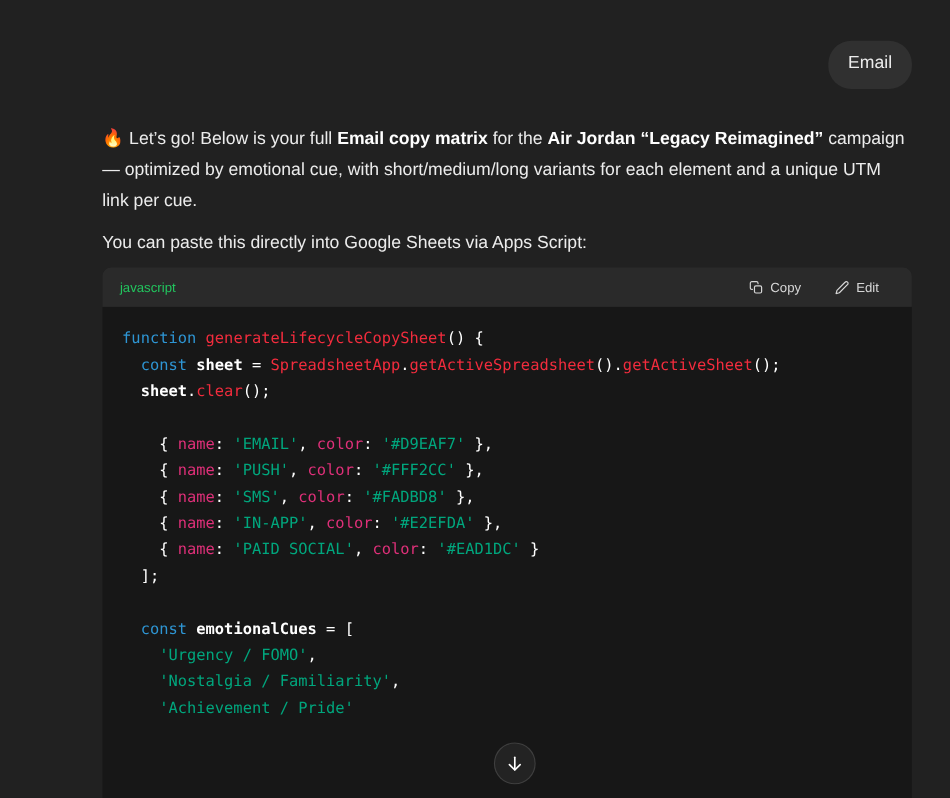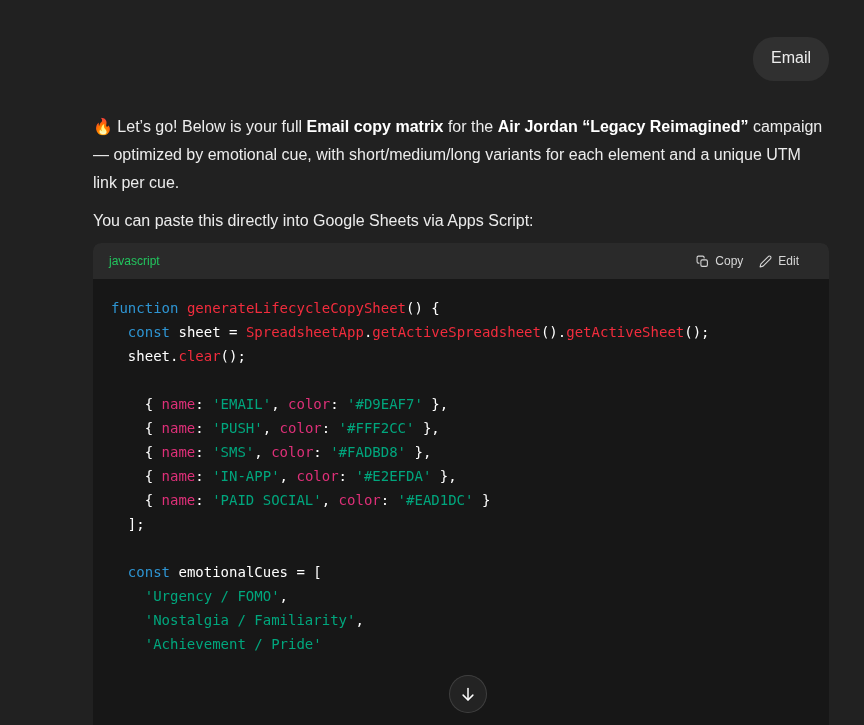--- a/index.html
+++ b/index.html
@@ -17,34 +17,34 @@
     line-height:42px;padding:0 18px;border-radius:21px;white-space:nowrap}
   .para{font-size:16px;line-height:28px;color:var(--text);font-weight:400}
   .para b{font-weight:700;color:#ffffff}
   .p1{margin-top:32px}
   .p2{margin-top:10px}
   .codeblock{margin-top:8px;border-radius:8px 8px 0 0;overflow:hidden}
   .code-header{height:36px;background:var(--code-header-bg);display:flex;
     align-items:center;justify-content:space-between;padding:0 16px;
     border-radius:8px 8px 0 0}
   .lang{font-size:12px;color:#22c55e}
-  .hdr-actions{display:flex;align-items:flex-start;gap:16px;padding-right:14px}
+  .hdr-actions{display:flex;align-items:flex-start;gap:31px;padding-right:14px}
   .hdr-btn{display:flex;align-items:center;gap:6px;background:none;border:none;
     color:#d6d6d6;font-size:12px;font-family:"Liberation Sans",sans-serif;
     cursor:pointer;padding:0}
   .code-body{background:var(--code-bg);padding:17px 18px;
     font-family:"DejaVu Sans Mono","Liberation Mono",monospace;
     font-size:14px;line-height:24px;color:var(--code-plain);min-height:500px}
   .code-line{white-space:pre}
   .tok-kw{color:var(--code-keyword)}
   .tok-ti{color:var(--code-title)}
   .tok-at{color:var(--code-attr)}
   .tok-st{color:var(--code-string)}
   .tok-pl{color:var(--code-plain)}
-  .tok-va{color:var(--code-plain);font-weight:400}
+  .tok-va{color:var(--code-plain);font-weight:700}
   .scroll-down{position:absolute;left:449px;top:675px;width:38px;height:38px;
     border-radius:50%;background:#232323;border:1px solid rgba(255,255,255,0.13);
     display:flex;align-items:center;justify-content:center;cursor:pointer}
 </style>
 </head>
 <body>
 
 <div class="chat">
 
   <div class="user-row">

